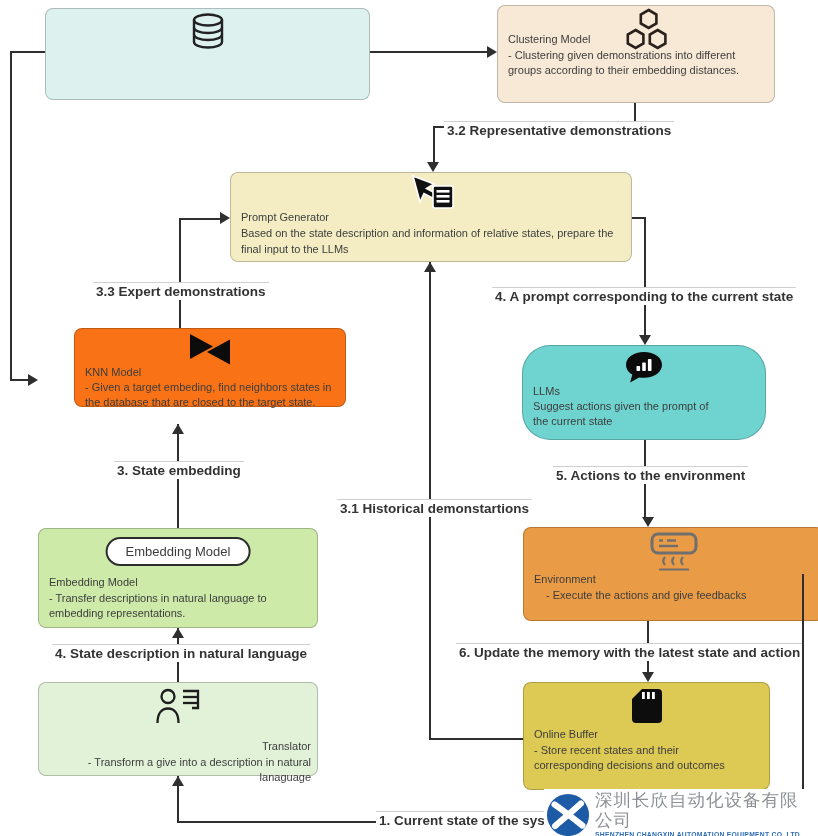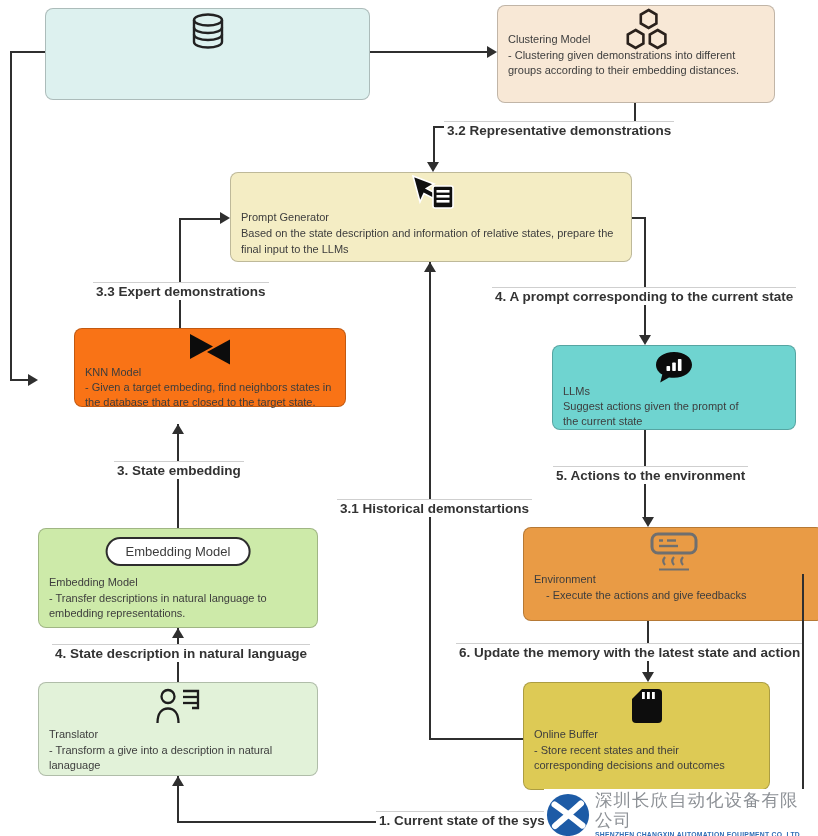--- a/index.html
+++ b/index.html
@@ -111,21 +111,21 @@
         <path d="M2 1 L25 13.5 L2 26 Z" fill="#0c0c0c"></path>
         <path d="M42 6.5 L19 19 L42 31.5 Z" fill="#0c0c0c"></path>
       </svg>
     </span>
     <div class="btxt" style="top:36px;line-height:15px;">
       <div class="t">KNN Model</div>
       <div>- Given a target embeding, find neighbors states in the database that are closed to the target state.</div>
     </div>
   </div>
 
-  <div class="box" style="left: 552px; top: 345px; width: 244px; height: 85px; background-color: rgb(111, 212, 208);">
+  <div class="box" style="left: 522px; top: 345px; width: 244px; height: 95px; background-color: rgb(111, 212, 208); border-radius: 28px;">
     <span class="bicon" style="top:5px;">
       <svg width="40" height="34" viewBox="0 0 40 34">
         <path d="M20 1 C9.5 1 2 6.6 2 13.8 C2 18 4.4 21.4 8.3 23.6 L6.2 31.5 L15 26.4 C16.6 26.7 18.2 26.8 20 26.8 C30.5 26.8 38 21.1 38 13.8 C38 6.6 30.5 1 20 1 Z" fill="#0b0b0b"></path>
         <rect x="12.5" y="15" width="3.6" height="5" rx="0.8" fill="#fff"></rect>
         <rect x="18.2" y="11.5" width="3.6" height="8.5" rx="0.8" fill="#fff"></rect>
         <rect x="23.9" y="8" width="3.6" height="12" rx="0.8" fill="#fff"></rect>
       </svg>
     </span>
     <div class="btxt" style="top:38px;line-height:15px;">
       <div class="t">LLMs</div>
@@ -163,21 +163,21 @@
   <div class="box" style="left: 38px; top: 682px; width: 280px; height: 94px; background-color: rgb(226, 242, 217);">
     <span class="bicon" style="top:4px;">
       <svg width="46" height="38" viewBox="0 0 46 38" fill="none" stroke="#1d1d1d" stroke-width="2.3">
         <circle cx="13" cy="9.5" r="6.5"></circle>
         <path d="M2.5 36 C2.5 26 7 21.5 13 21.5 C19 21.5 23.5 26 23.5 36"></path>
         <path d="M28 4 H43 V21 H37"></path>
         <line x1="28" y1="10" x2="43" y2="10"></line>
         <line x1="28" y1="16" x2="43" y2="16"></line>
       </svg>
     </span>
-    <div class="btxt" style="top:44px;">
+    <div class="btxt" style="top:56px;text-align:right;">
       <div class="t">Translator</div>
       <div>- Transform a give into a description in natural lanaguage</div>
     </div>
   </div>
 
   <div class="box" style="left: 523px; top: 682px; width: 247px; height: 108px; background-color: rgb(221, 202, 85);">
     <span class="bicon" style="top:4px;">
       <svg width="34" height="38" viewBox="0 0 34 38">
         <path d="M12 2 H28 A4 4 0 0 1 32 6 V32 A4 4 0 0 1 28 36 H6 A4 4 0 0 1 2 32 V12 Z" fill="#0d0d0d"></path>
         <rect x="12" y="5" width="2.8" height="7" fill="#fff"></rect>

